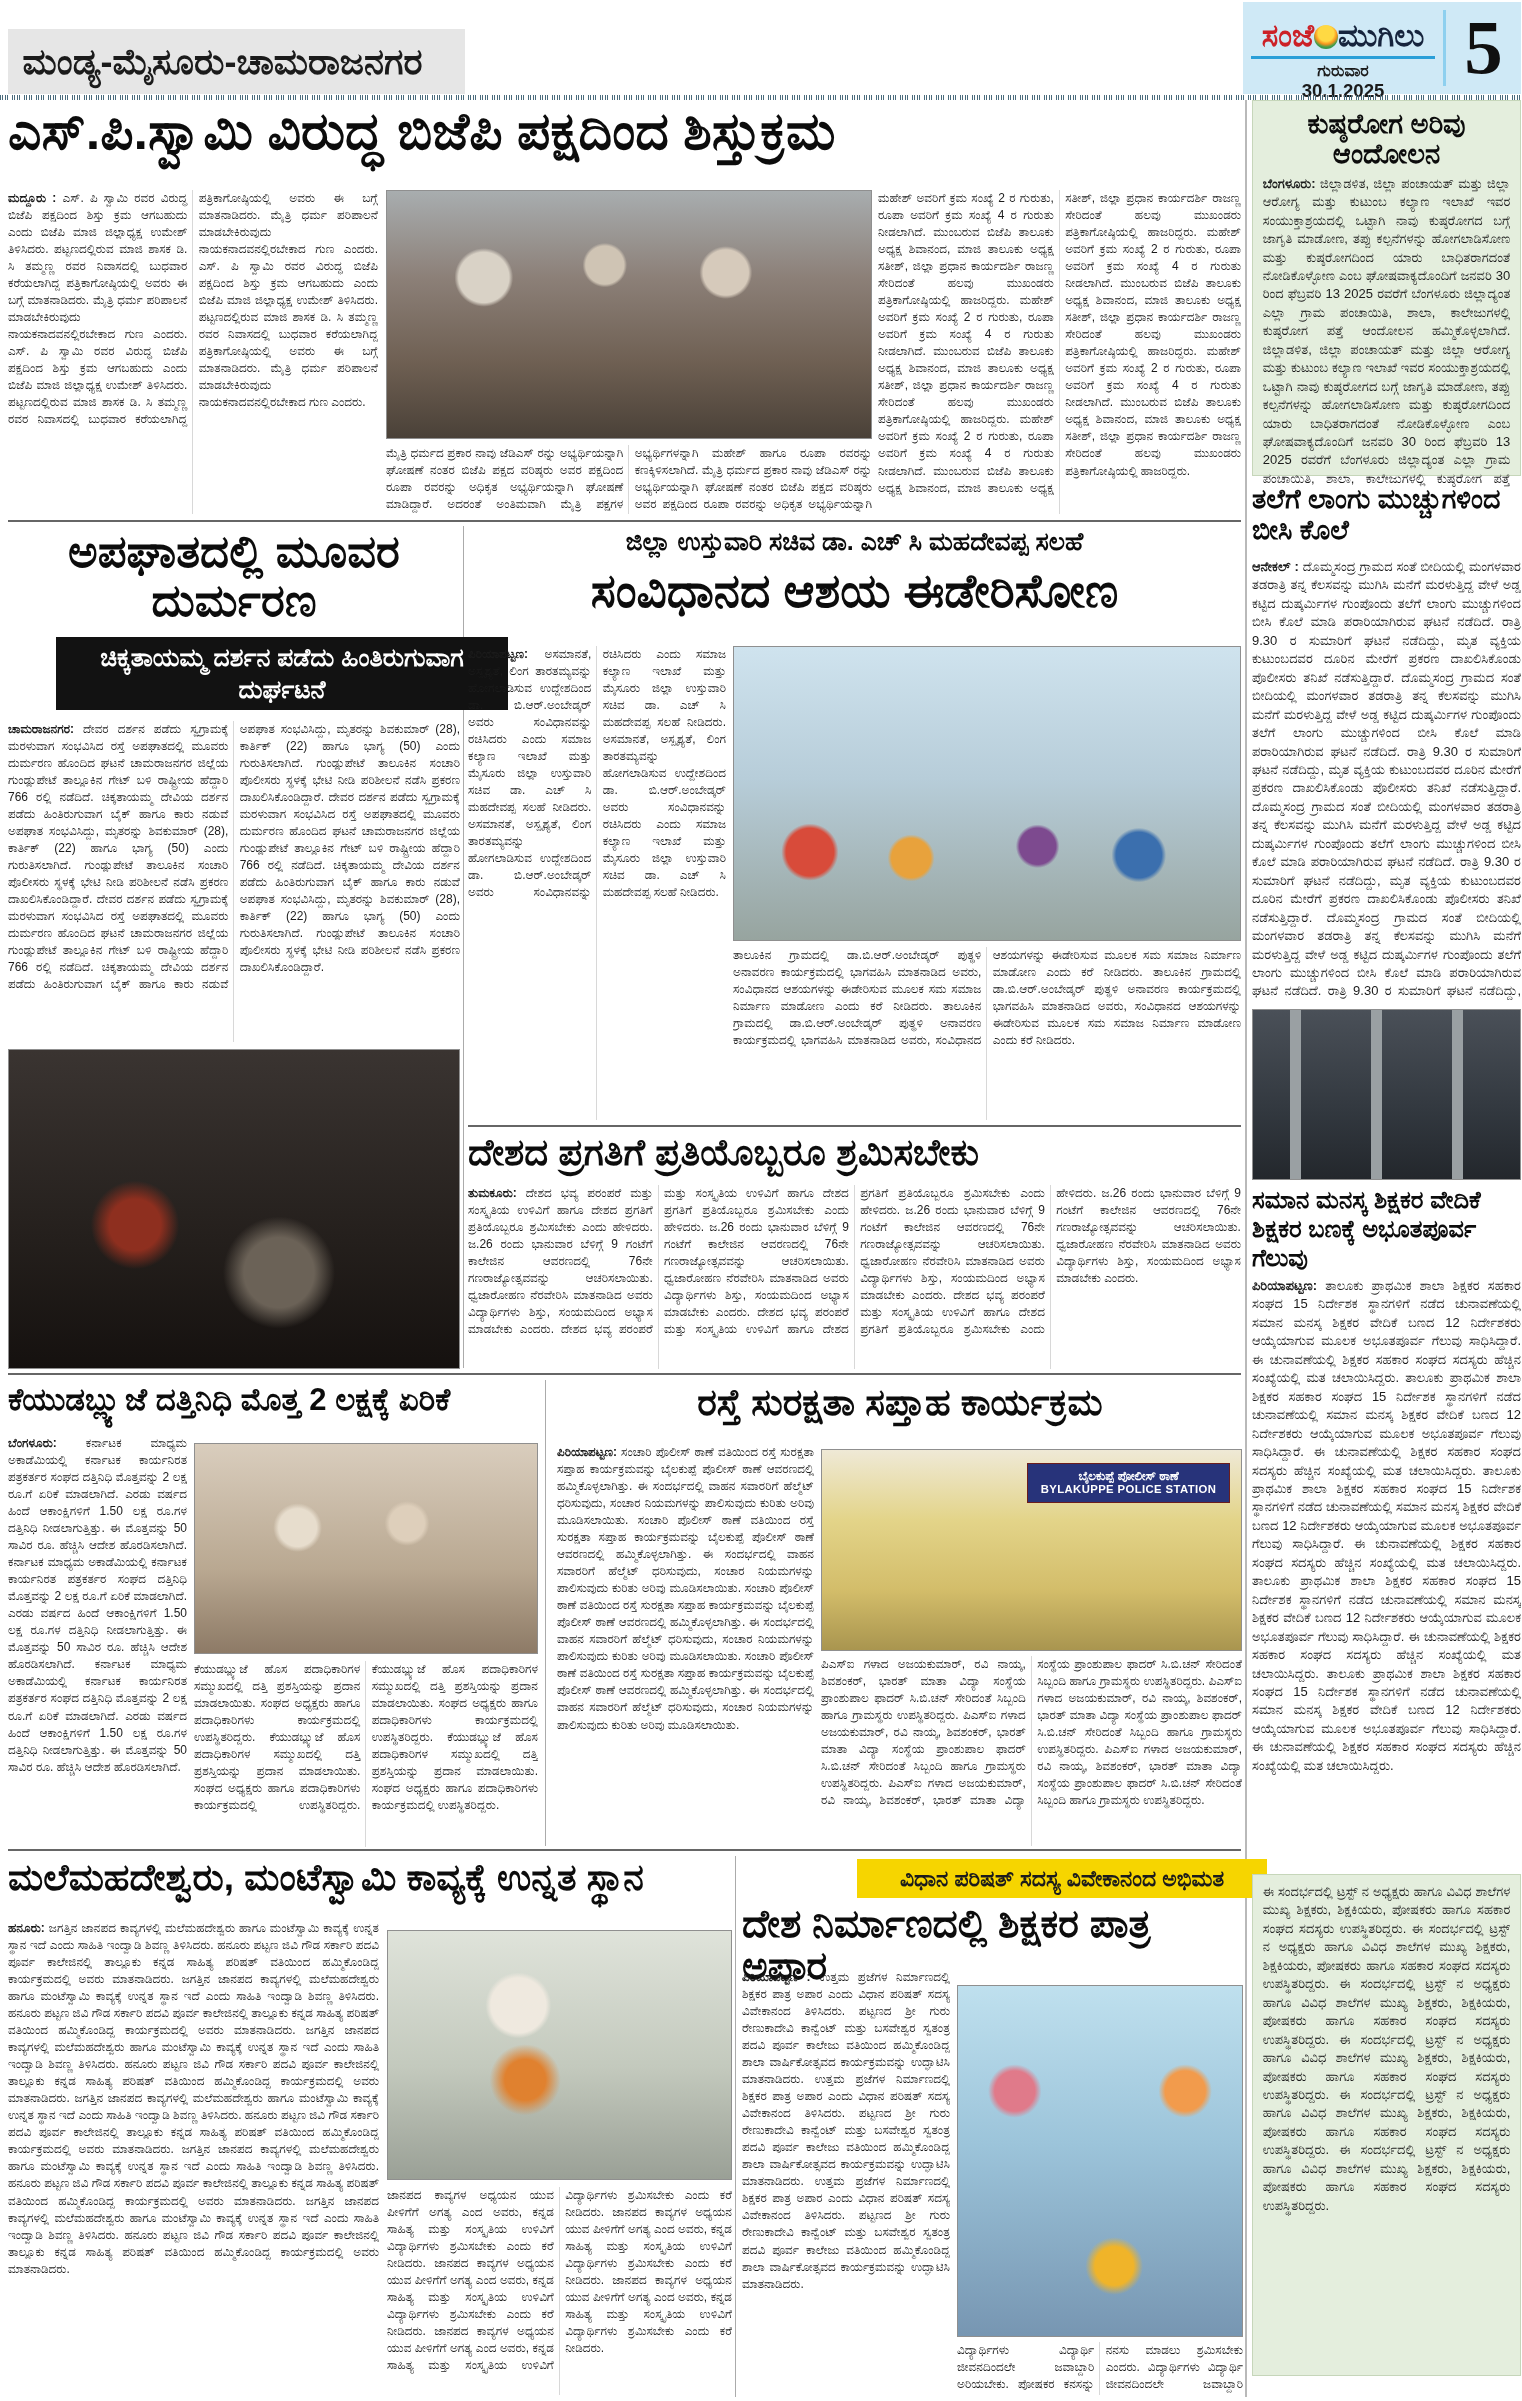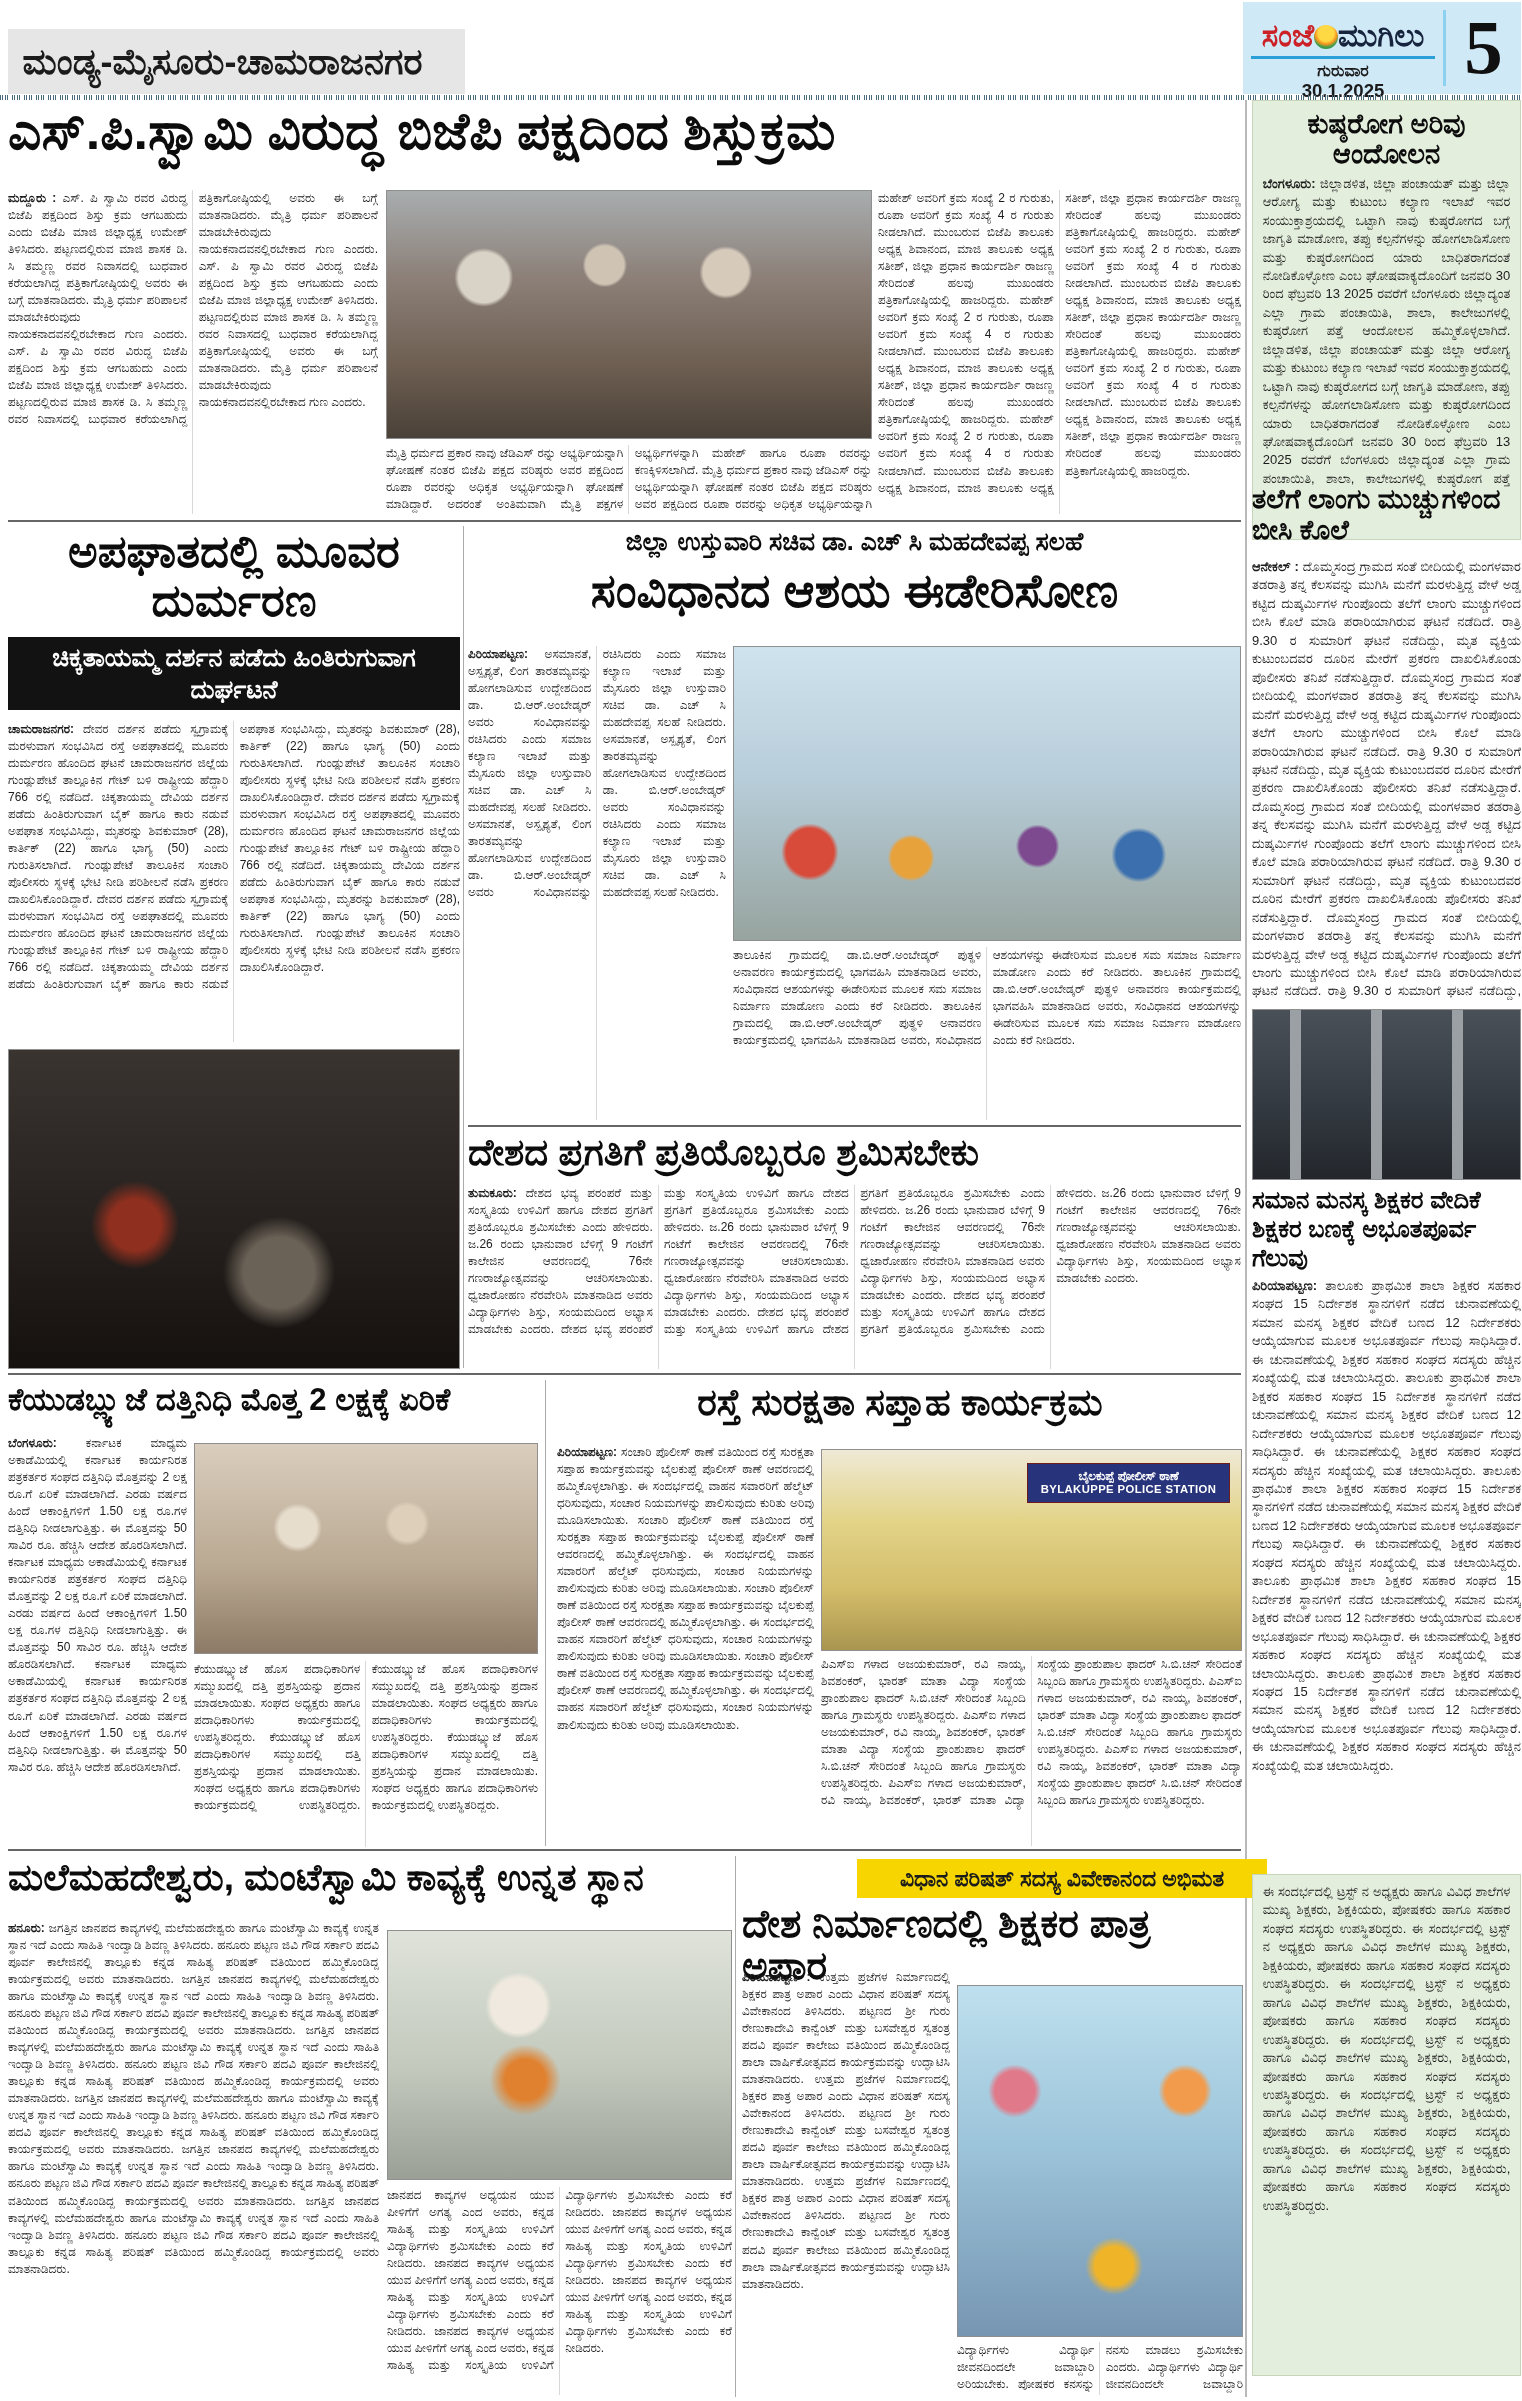--- a/index.html
+++ b/index.html
@@ -31,21 +31,21 @@
   .mh-page{flex:1;display:flex;align-items:center;justify-content:center;
            font-family:"Liberation Serif","DejaVu Serif",serif;font-size:77px;font-weight:700;color:#101010;}
   .hatch{left:0;top:95px;width:1523px;height:4.8px;
          background:repeating-linear-gradient(90deg,#4a6b7c 0 0.8px,transparent 0.8px 2.4px);}
 
   
   .greenbox{background:#e4eedd;border:0.8px solid #c6d6ba;box-sizing:border-box;padding:8px 9.7px;}
 
   
   .blackbar{background:#121212;color:#fff;display:flex;align-items:center;justify-content:center;
-            text-align:center;font-weight:700;line-height:1.25;}
+            text-align:center;font-weight:700;line-height:1.25;margin-left:48px;}
   .yellowbar{background:#f6d500;display:flex;align-items:center;justify-content:center;
              font-weight:800;}
 
   
   .ph-press{background:radial-gradient(circle at 20% 35%,#d9d2c6 0 6%,transparent 7%),
             radial-gradient(circle at 45% 30%,#cfc4b4 0 6%,transparent 7%),
             radial-gradient(circle at 70% 33%,#d6cabb 0 6%,transparent 7%),
             linear-gradient(180deg,#a8adaf 0%,#8c8078 35%,#6e5f52 70%,#4a4138 100%);}
   .ph-crash{background:radial-gradient(circle at 28% 55%,#8e2f1f 0 7%,transparent 12%),
             radial-gradient(circle at 60% 70%,#6b6257 0 10%,transparent 16%),
@@ -141,21 +141,21 @@
   <div class="abs txt" style="left:8px;top:1920px;width:371px;height:474px"><b>ಹನೂರು:</b> <span>ಜಗತ್ತಿನ ಜಾನಪದ ಕಾವ್ಯಗಳಲ್ಲಿ ಮಲೆಮಹದೇಶ್ವರು ಹಾಗೂ ಮಂಟೆಸ್ವಾಮಿ ಕಾವ್ಯಕ್ಕೆ ಉನ್ನತ ಸ್ಥಾನ ಇದೆ ಎಂದು ಸಾಹಿತಿ ಇಂದ್ವಾಡಿ ಶಿವಣ್ಣ ತಿಳಿಸಿದರು. ಹನೂರು ಪಟ್ಟಣ ಜಿವಿ ಗೌಡ ಸರ್ಕಾರಿ ಪದವಿ ಪೂರ್ವ ಕಾಲೇಜಿನಲ್ಲಿ ತಾಲ್ಲೂಕು ಕನ್ನಡ ಸಾಹಿತ್ಯ ಪರಿಷತ್ ವತಿಯಿಂದ ಹಮ್ಮಿಕೊಂಡಿದ್ದ ಕಾರ್ಯಕ್ರಮದಲ್ಲಿ ಅವರು ಮಾತನಾಡಿದರು. ಜಗತ್ತಿನ ಜಾನಪದ ಕಾವ್ಯಗಳಲ್ಲಿ ಮಲೆಮಹದೇಶ್ವರು ಹಾಗೂ ಮಂಟೆಸ್ವಾಮಿ ಕಾವ್ಯಕ್ಕೆ ಉನ್ನತ ಸ್ಥಾನ ಇದೆ ಎಂದು ಸಾಹಿತಿ ಇಂದ್ವಾಡಿ ಶಿವಣ್ಣ ತಿಳಿಸಿದರು. ಹನೂರು ಪಟ್ಟಣ ಜಿವಿ ಗೌಡ ಸರ್ಕಾರಿ ಪದವಿ ಪೂರ್ವ ಕಾಲೇಜಿನಲ್ಲಿ ತಾಲ್ಲೂಕು ಕನ್ನಡ ಸಾಹಿತ್ಯ ಪರಿಷತ್ ವತಿಯಿಂದ ಹಮ್ಮಿಕೊಂಡಿದ್ದ ಕಾರ್ಯಕ್ರಮದಲ್ಲಿ ಅವರು ಮಾತನಾಡಿದರು. ಜಗತ್ತಿನ ಜಾನಪದ ಕಾವ್ಯಗಳಲ್ಲಿ ಮಲೆಮಹದೇಶ್ವರು ಹಾಗೂ ಮಂಟೆಸ್ವಾಮಿ ಕಾವ್ಯಕ್ಕೆ ಉನ್ನತ ಸ್ಥಾನ ಇದೆ ಎಂದು ಸಾಹಿತಿ ಇಂದ್ವಾಡಿ ಶಿವಣ್ಣ ತಿಳಿಸಿದರು. ಹನೂರು ಪಟ್ಟಣ ಜಿವಿ ಗೌಡ ಸರ್ಕಾರಿ ಪದವಿ ಪೂರ್ವ ಕಾಲೇಜಿನಲ್ಲಿ ತಾಲ್ಲೂಕು ಕನ್ನಡ ಸಾಹಿತ್ಯ ಪರಿಷತ್ ವತಿಯಿಂದ ಹಮ್ಮಿಕೊಂಡಿದ್ದ ಕಾರ್ಯಕ್ರಮದಲ್ಲಿ ಅವರು ಮಾತನಾಡಿದರು. ಜಗತ್ತಿನ ಜಾನಪದ ಕಾವ್ಯಗಳಲ್ಲಿ ಮಲೆಮಹದೇಶ್ವರು ಹಾಗೂ ಮಂಟೆಸ್ವಾಮಿ ಕಾವ್ಯಕ್ಕೆ ಉನ್ನತ ಸ್ಥಾನ ಇದೆ ಎಂದು ಸಾಹಿತಿ ಇಂದ್ವಾಡಿ ಶಿವಣ್ಣ ತಿಳಿಸಿದರು. ಹನೂರು ಪಟ್ಟಣ ಜಿವಿ ಗೌಡ ಸರ್ಕಾರಿ ಪದವಿ ಪೂರ್ವ ಕಾಲೇಜಿನಲ್ಲಿ ತಾಲ್ಲೂಕು ಕನ್ನಡ ಸಾಹಿತ್ಯ ಪರಿಷತ್ ವತಿಯಿಂದ ಹಮ್ಮಿಕೊಂಡಿದ್ದ ಕಾರ್ಯಕ್ರಮದಲ್ಲಿ ಅವರು ಮಾತನಾಡಿದರು. ಜಗತ್ತಿನ ಜಾನಪದ ಕಾವ್ಯಗಳಲ್ಲಿ ಮಲೆಮಹದೇಶ್ವರು ಹಾಗೂ ಮಂಟೆಸ್ವಾಮಿ ಕಾವ್ಯಕ್ಕೆ ಉನ್ನತ ಸ್ಥಾನ ಇದೆ ಎಂದು ಸಾಹಿತಿ ಇಂದ್ವಾಡಿ ಶಿವಣ್ಣ ತಿಳಿಸಿದರು. ಹನೂರು ಪಟ್ಟಣ ಜಿವಿ ಗೌಡ ಸರ್ಕಾರಿ ಪದವಿ ಪೂರ್ವ ಕಾಲೇಜಿನಲ್ಲಿ ತಾಲ್ಲೂಕು ಕನ್ನಡ ಸಾಹಿತ್ಯ ಪರಿಷತ್ ವತಿಯಿಂದ ಹಮ್ಮಿಕೊಂಡಿದ್ದ ಕಾರ್ಯಕ್ರಮದಲ್ಲಿ ಅವರು ಮಾತನಾಡಿದರು. ಜಗತ್ತಿನ ಜಾನಪದ ಕಾವ್ಯಗಳಲ್ಲಿ ಮಲೆಮಹದೇಶ್ವರು ಹಾಗೂ ಮಂಟೆಸ್ವಾಮಿ ಕಾವ್ಯಕ್ಕೆ ಉನ್ನತ ಸ್ಥಾನ ಇದೆ ಎಂದು ಸಾಹಿತಿ ಇಂದ್ವಾಡಿ ಶಿವಣ್ಣ ತಿಳಿಸಿದರು. ಹನೂರು ಪಟ್ಟಣ ಜಿವಿ ಗೌಡ ಸರ್ಕಾರಿ ಪದವಿ ಪೂರ್ವ ಕಾಲೇಜಿನಲ್ಲಿ ತಾಲ್ಲೂಕು ಕನ್ನಡ ಸಾಹಿತ್ಯ ಪರಿಷತ್ ವತಿಯಿಂದ ಹಮ್ಮಿಕೊಂಡಿದ್ದ ಕಾರ್ಯಕ್ರಮದಲ್ಲಿ ಅವರು ಮಾತನಾಡಿದರು.</span></div>
   <div class="abs photo ph-mic" style="left:387px;top:1930px;width:345px;height:250px"></div>
   <div class="abs txt cols2" style="left:387px;top:2187px;width:345px;height:208px"><span>ಜಾನಪದ ಕಾವ್ಯಗಳ ಅಧ್ಯಯನ ಯುವ ಪೀಳಿಗೆಗೆ ಅಗತ್ಯ ಎಂದ ಅವರು, ಕನ್ನಡ ಸಾಹಿತ್ಯ ಮತ್ತು ಸಂಸ್ಕೃತಿಯ ಉಳಿವಿಗೆ ವಿದ್ಯಾರ್ಥಿಗಳು ಶ್ರಮಿಸಬೇಕು ಎಂದು ಕರೆ ನೀಡಿದರು. ಜಾನಪದ ಕಾವ್ಯಗಳ ಅಧ್ಯಯನ ಯುವ ಪೀಳಿಗೆಗೆ ಅಗತ್ಯ ಎಂದ ಅವರು, ಕನ್ನಡ ಸಾಹಿತ್ಯ ಮತ್ತು ಸಂಸ್ಕೃತಿಯ ಉಳಿವಿಗೆ ವಿದ್ಯಾರ್ಥಿಗಳು ಶ್ರಮಿಸಬೇಕು ಎಂದು ಕರೆ ನೀಡಿದರು. ಜಾನಪದ ಕಾವ್ಯಗಳ ಅಧ್ಯಯನ ಯುವ ಪೀಳಿಗೆಗೆ ಅಗತ್ಯ ಎಂದ ಅವರು, ಕನ್ನಡ ಸಾಹಿತ್ಯ ಮತ್ತು ಸಂಸ್ಕೃತಿಯ ಉಳಿವಿಗೆ ವಿದ್ಯಾರ್ಥಿಗಳು ಶ್ರಮಿಸಬೇಕು ಎಂದು ಕರೆ ನೀಡಿದರು. ಜಾನಪದ ಕಾವ್ಯಗಳ ಅಧ್ಯಯನ ಯುವ ಪೀಳಿಗೆಗೆ ಅಗತ್ಯ ಎಂದ ಅವರು, ಕನ್ನಡ ಸಾಹಿತ್ಯ ಮತ್ತು ಸಂಸ್ಕೃತಿಯ ಉಳಿವಿಗೆ ವಿದ್ಯಾರ್ಥಿಗಳು ಶ್ರಮಿಸಬೇಕು ಎಂದು ಕರೆ ನೀಡಿದರು. ಜಾನಪದ ಕಾವ್ಯಗಳ ಅಧ್ಯಯನ ಯುವ ಪೀಳಿಗೆಗೆ ಅಗತ್ಯ ಎಂದ ಅವರು, ಕನ್ನಡ ಸಾಹಿತ್ಯ ಮತ್ತು ಸಂಸ್ಕೃತಿಯ ಉಳಿವಿಗೆ ವಿದ್ಯಾರ್ಥಿಗಳು ಶ್ರಮಿಸಬೇಕು ಎಂದು ಕರೆ ನೀಡಿದರು.</span></div>
 
   <div class="abs yellowbar" style="left:857px;top:1859px;width:410px;height:39px;font-size:22px">ವಿಧಾನ ಪರಿಷತ್ ಸದಸ್ಯ ವಿವೇಕಾನಂದ ಅಭಿಮತ</div>
   <div class="abs hl" style="left:742px;top:1903px;width:500px;font-size:39px">ದೇಶ ನಿರ್ಮಾಣದಲ್ಲಿ ಶಿಕ್ಷಕರ ಪಾತ್ರ ಅಪಾರ</div>
   <div class="abs txt" style="left:742px;top:1969px;width:208px;height:426px"><b>ಪಿರಿಯಾಪಟ್ಟಣ :</b> <span>ಉತ್ತಮ ಪ್ರಜೆಗಳ ನಿರ್ಮಾಣದಲ್ಲಿ ಶಿಕ್ಷಕರ ಪಾತ್ರ ಅಪಾರ ಎಂದು ವಿಧಾನ ಪರಿಷತ್ ಸದಸ್ಯ ವಿವೇಕಾನಂದ ತಿಳಿಸಿದರು. ಪಟ್ಟಣದ ಶ್ರೀ ಗುರು ರೇಣುಕಾದೇವಿ ಕಾನ್ವೆಂಟ್ ಮತ್ತು ಬಸವೇಶ್ವರ ಸ್ವತಂತ್ರ ಪದವಿ ಪೂರ್ವ ಕಾಲೇಜು ವತಿಯಿಂದ ಹಮ್ಮಿಕೊಂಡಿದ್ದ ಶಾಲಾ ವಾರ್ಷಿಕೋತ್ಸವದ ಕಾರ್ಯಕ್ರಮವನ್ನು ಉದ್ಘಾಟಿಸಿ ಮಾತನಾಡಿದರು. ಉತ್ತಮ ಪ್ರಜೆಗಳ ನಿರ್ಮಾಣದಲ್ಲಿ ಶಿಕ್ಷಕರ ಪಾತ್ರ ಅಪಾರ ಎಂದು ವಿಧಾನ ಪರಿಷತ್ ಸದಸ್ಯ ವಿವೇಕಾನಂದ ತಿಳಿಸಿದರು. ಪಟ್ಟಣದ ಶ್ರೀ ಗುರು ರೇಣುಕಾದೇವಿ ಕಾನ್ವೆಂಟ್ ಮತ್ತು ಬಸವೇಶ್ವರ ಸ್ವತಂತ್ರ ಪದವಿ ಪೂರ್ವ ಕಾಲೇಜು ವತಿಯಿಂದ ಹಮ್ಮಿಕೊಂಡಿದ್ದ ಶಾಲಾ ವಾರ್ಷಿಕೋತ್ಸವದ ಕಾರ್ಯಕ್ರಮವನ್ನು ಉದ್ಘಾಟಿಸಿ ಮಾತನಾಡಿದರು. ಉತ್ತಮ ಪ್ರಜೆಗಳ ನಿರ್ಮಾಣದಲ್ಲಿ ಶಿಕ್ಷಕರ ಪಾತ್ರ ಅಪಾರ ಎಂದು ವಿಧಾನ ಪರಿಷತ್ ಸದಸ್ಯ ವಿವೇಕಾನಂದ ತಿಳಿಸಿದರು. ಪಟ್ಟಣದ ಶ್ರೀ ಗುರು ರೇಣುಕಾದೇವಿ ಕಾನ್ವೆಂಟ್ ಮತ್ತು ಬಸವೇಶ್ವರ ಸ್ವತಂತ್ರ ಪದವಿ ಪೂರ್ವ ಕಾಲೇಜು ವತಿಯಿಂದ ಹಮ್ಮಿಕೊಂಡಿದ್ದ ಶಾಲಾ ವಾರ್ಷಿಕೋತ್ಸವದ ಕಾರ್ಯಕ್ರಮವನ್ನು ಉದ್ಘಾಟಿಸಿ ಮಾತನಾಡಿದರು.</span></div>
   <div class="abs photo ph-lamp" style="left:957px;top:1985px;width:286px;height:352px"></div>
   <div class="abs txt cols2" style="left:957px;top:2342px;width:286px;height:53px"><span>ವಿದ್ಯಾರ್ಥಿಗಳು ವಿದ್ಯಾರ್ಥಿ ಜೀವನದಿಂದಲೇ ಜವಾಬ್ದಾರಿ ಅರಿಯಬೇಕು. ಪೋಷಕರ ಕನಸನ್ನು ನನಸು ಮಾಡಲು ಶ್ರಮಿಸಬೇಕು ಎಂದರು. ವಿದ್ಯಾರ್ಥಿಗಳು ವಿದ್ಯಾರ್ಥಿ ಜೀವನದಿಂದಲೇ ಜವಾಬ್ದಾರಿ ಅರಿಯಬೇಕು. ಪೋಷಕರ ಕನಸನ್ನು ನನಸು ಮಾಡಲು ಶ್ರಮಿಸಬೇಕು ಎಂದರು. ವಿದ್ಯಾರ್ಥಿಗಳು ವಿದ್ಯಾರ್ಥಿ ಜೀವನದಿಂದಲೇ ಜವಾಬ್ದಾರಿ ಅರಿಯಬೇಕು. ಪೋಷಕರ ಕನಸನ್ನು ನನಸು ಮಾಡಲು ಶ್ರಮಿಸಬೇಕು ಎಂದರು.</span></div>
 
-  <div class="abs greenbox" style="left:1252px;top:100px;width:269px;height:440px">
+  <div class="abs greenbox" style="left:1252px;top:100px;width:269px;height:376px">
     <div class="hl" style="font-size:27.4px;text-align:center;margin-bottom:6.5px">ಕುಷ್ಠರೋಗ ಅರಿವು ಆಂದೋಲನ</div>
     <div class="txt" style="font-size:13px;height:315px"><b>ಬೆಂಗಳೂರು:</b> <span>ಜಿಲ್ಲಾಡಳಿತ, ಜಿಲ್ಲಾ ಪಂಚಾಯತ್ ಮತ್ತು ಜಿಲ್ಲಾ ಆರೋಗ್ಯ ಮತ್ತು ಕುಟುಂಬ ಕಲ್ಯಾಣ ಇಲಾಖೆ ಇವರ ಸಂಯುಕ್ತಾಶ್ರಯದಲ್ಲಿ ಒಟ್ಟಾಗಿ ನಾವು ಕುಷ್ಠರೋಗದ ಬಗ್ಗೆ ಜಾಗೃತಿ ಮಾಡೋಣ, ತಪ್ಪು ಕಲ್ಪನೆಗಳನ್ನು ಹೋಗಲಾಡಿಸೋಣ ಮತ್ತು ಕುಷ್ಠರೋಗದಿಂದ ಯಾರು ಬಾಧಿತರಾಗದಂತೆ ನೋಡಿಕೊಳ್ಳೋಣ ಎಂಬ ಘೋಷವಾಕ್ಯದೊಂದಿಗೆ ಜನವರಿ 30 ರಿಂದ ಫೆಬ್ರವರಿ 13 2025 ರವರೆಗೆ ಬೆಂಗಳೂರು ಜಿಲ್ಲಾದ್ಯಂತ ಎಲ್ಲಾ ಗ್ರಾಮ ಪಂಚಾಯಿತಿ, ಶಾಲಾ, ಕಾಲೇಜುಗಳಲ್ಲಿ ಕುಷ್ಠರೋಗ ಪತ್ತೆ ಆಂದೋಲನ ಹಮ್ಮಿಕೊಳ್ಳಲಾಗಿದೆ. ಜಿಲ್ಲಾಡಳಿತ, ಜಿಲ್ಲಾ ಪಂಚಾಯತ್ ಮತ್ತು ಜಿಲ್ಲಾ ಆರೋಗ್ಯ ಮತ್ತು ಕುಟುಂಬ ಕಲ್ಯಾಣ ಇಲಾಖೆ ಇವರ ಸಂಯುಕ್ತಾಶ್ರಯದಲ್ಲಿ ಒಟ್ಟಾಗಿ ನಾವು ಕುಷ್ಠರೋಗದ ಬಗ್ಗೆ ಜಾಗೃತಿ ಮಾಡೋಣ, ತಪ್ಪು ಕಲ್ಪನೆಗಳನ್ನು ಹೋಗಲಾಡಿಸೋಣ ಮತ್ತು ಕುಷ್ಠರೋಗದಿಂದ ಯಾರು ಬಾಧಿತರಾಗದಂತೆ ನೋಡಿಕೊಳ್ಳೋಣ ಎಂಬ ಘೋಷವಾಕ್ಯದೊಂದಿಗೆ ಜನವರಿ 30 ರಿಂದ ಫೆಬ್ರವರಿ 13 2025 ರವರೆಗೆ ಬೆಂಗಳೂರು ಜಿಲ್ಲಾದ್ಯಂತ ಎಲ್ಲಾ ಗ್ರಾಮ ಪಂಚಾಯಿತಿ, ಶಾಲಾ, ಕಾಲೇಜುಗಳಲ್ಲಿ ಕುಷ್ಠರೋಗ ಪತ್ತೆ ಆಂದೋಲನ ಹಮ್ಮಿಕೊಳ್ಳಲಾಗಿದೆ.</span></div>
   </div>
 
   <div class="abs hl" style="left:1252px;top:484px;width:269px;font-size:27px;line-height:1.15">ತಲೆಗೆ ಲಾಂಗು ಮುಚ್ಚುಗಳಿಂದ ಬೀಸಿ ಕೊಲೆ</div>
   <div class="abs txt" style="left:1252px;top:558px;width:269px;height:444px;font-size:13px"><b>ಆನೇಕಲ್ :</b> <span>ದೊಮ್ಮಸಂದ್ರ ಗ್ರಾಮದ ಸಂತೆ ಬೀದಿಯಲ್ಲಿ ಮಂಗಳವಾರ ತಡರಾತ್ರಿ ತನ್ನ ಕೆಲಸವನ್ನು ಮುಗಿಸಿ ಮನೆಗೆ ಮರಳುತ್ತಿದ್ದ ವೇಳೆ ಅಡ್ಡ ಕಟ್ಟಿದ ದುಷ್ಕರ್ಮಿಗಳ ಗುಂಪೊಂದು ತಲೆಗೆ ಲಾಂಗು ಮುಚ್ಚುಗಳಿಂದ ಬೀಸಿ ಕೊಲೆ ಮಾಡಿ ಪರಾರಿಯಾಗಿರುವ ಘಟನೆ ನಡೆದಿದೆ. ರಾತ್ರಿ 9.30 ರ ಸುಮಾರಿಗೆ ಘಟನೆ ನಡೆದಿದ್ದು, ಮೃತ ವ್ಯಕ್ತಿಯ ಕುಟುಂಬದವರ ದೂರಿನ ಮೇರೆಗೆ ಪ್ರಕರಣ ದಾಖಲಿಸಿಕೊಂಡು ಪೊಲೀಸರು ತನಿಖೆ ನಡೆಸುತ್ತಿದ್ದಾರೆ. ದೊಮ್ಮಸಂದ್ರ ಗ್ರಾಮದ ಸಂತೆ ಬೀದಿಯಲ್ಲಿ ಮಂಗಳವಾರ ತಡರಾತ್ರಿ ತನ್ನ ಕೆಲಸವನ್ನು ಮುಗಿಸಿ ಮನೆಗೆ ಮರಳುತ್ತಿದ್ದ ವೇಳೆ ಅಡ್ಡ ಕಟ್ಟಿದ ದುಷ್ಕರ್ಮಿಗಳ ಗುಂಪೊಂದು ತಲೆಗೆ ಲಾಂಗು ಮುಚ್ಚುಗಳಿಂದ ಬೀಸಿ ಕೊಲೆ ಮಾಡಿ ಪರಾರಿಯಾಗಿರುವ ಘಟನೆ ನಡೆದಿದೆ. ರಾತ್ರಿ 9.30 ರ ಸುಮಾರಿಗೆ ಘಟನೆ ನಡೆದಿದ್ದು, ಮೃತ ವ್ಯಕ್ತಿಯ ಕುಟುಂಬದವರ ದೂರಿನ ಮೇರೆಗೆ ಪ್ರಕರಣ ದಾಖಲಿಸಿಕೊಂಡು ಪೊಲೀಸರು ತನಿಖೆ ನಡೆಸುತ್ತಿದ್ದಾರೆ. ದೊಮ್ಮಸಂದ್ರ ಗ್ರಾಮದ ಸಂತೆ ಬೀದಿಯಲ್ಲಿ ಮಂಗಳವಾರ ತಡರಾತ್ರಿ ತನ್ನ ಕೆಲಸವನ್ನು ಮುಗಿಸಿ ಮನೆಗೆ ಮರಳುತ್ತಿದ್ದ ವೇಳೆ ಅಡ್ಡ ಕಟ್ಟಿದ ದುಷ್ಕರ್ಮಿಗಳ ಗುಂಪೊಂದು ತಲೆಗೆ ಲಾಂಗು ಮುಚ್ಚುಗಳಿಂದ ಬೀಸಿ ಕೊಲೆ ಮಾಡಿ ಪರಾರಿಯಾಗಿರುವ ಘಟನೆ ನಡೆದಿದೆ. ರಾತ್ರಿ 9.30 ರ ಸುಮಾರಿಗೆ ಘಟನೆ ನಡೆದಿದ್ದು, ಮೃತ ವ್ಯಕ್ತಿಯ ಕುಟುಂಬದವರ ದೂರಿನ ಮೇರೆಗೆ ಪ್ರಕರಣ ದಾಖಲಿಸಿಕೊಂಡು ಪೊಲೀಸರು ತನಿಖೆ ನಡೆಸುತ್ತಿದ್ದಾರೆ. ದೊಮ್ಮಸಂದ್ರ ಗ್ರಾಮದ ಸಂತೆ ಬೀದಿಯಲ್ಲಿ ಮಂಗಳವಾರ ತಡರಾತ್ರಿ ತನ್ನ ಕೆಲಸವನ್ನು ಮುಗಿಸಿ ಮನೆಗೆ ಮರಳುತ್ತಿದ್ದ ವೇಳೆ ಅಡ್ಡ ಕಟ್ಟಿದ ದುಷ್ಕರ್ಮಿಗಳ ಗುಂಪೊಂದು ತಲೆಗೆ ಲಾಂಗು ಮುಚ್ಚುಗಳಿಂದ ಬೀಸಿ ಕೊಲೆ ಮಾಡಿ ಪರಾರಿಯಾಗಿರುವ ಘಟನೆ ನಡೆದಿದೆ. ರಾತ್ರಿ 9.30 ರ ಸುಮಾರಿಗೆ ಘಟನೆ ನಡೆದಿದ್ದು, ಮೃತ ವ್ಯಕ್ತಿಯ ಕುಟುಂಬದವರ ದೂರಿನ ಮೇರೆಗೆ ಪ್ರಕರಣ ದಾಖಲಿಸಿಕೊಂಡು ಪೊಲೀಸರು ತನಿಖೆ ನಡೆಸುತ್ತಿದ್ದಾರೆ.</span></div>
 
   <div class="abs photo ph-night" style="left:1252px;top:1009px;width:269px;height:171px"></div>
 
   <div class="abs hl" style="left:1252px;top:1186px;width:269px;font-size:24px;line-height:1.2">ಸಮಾನ ಮನಸ್ಕ ಶಿಕ್ಷಕರ ವೇದಿಕೆ ಶಿಕ್ಷಕರ ಬಣಕ್ಕೆ ಅಭೂತಪೂರ್ವ ಗೆಲುವು</div>

